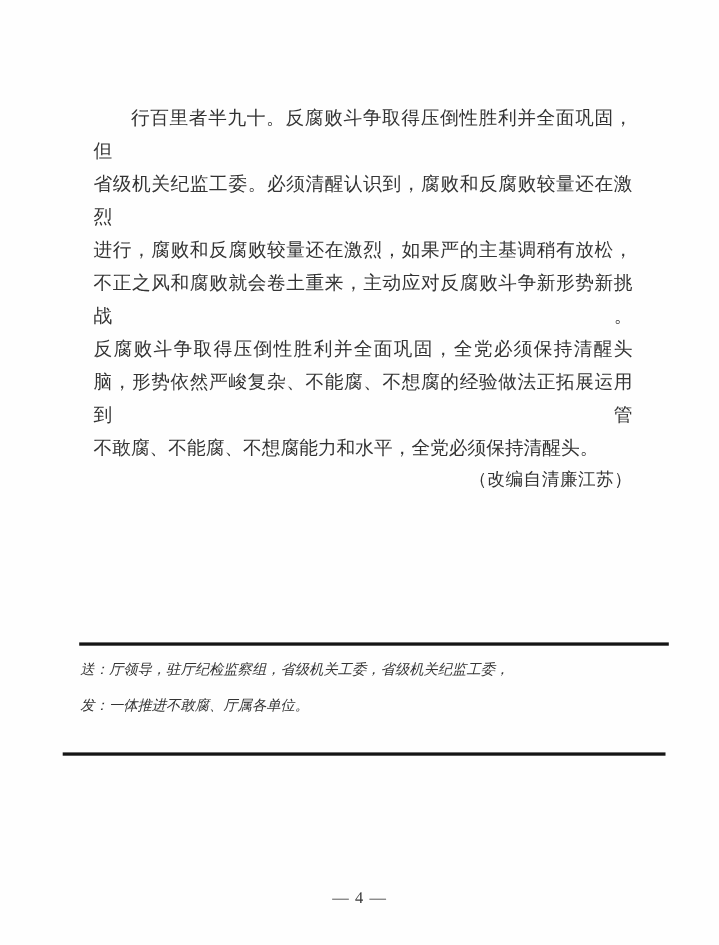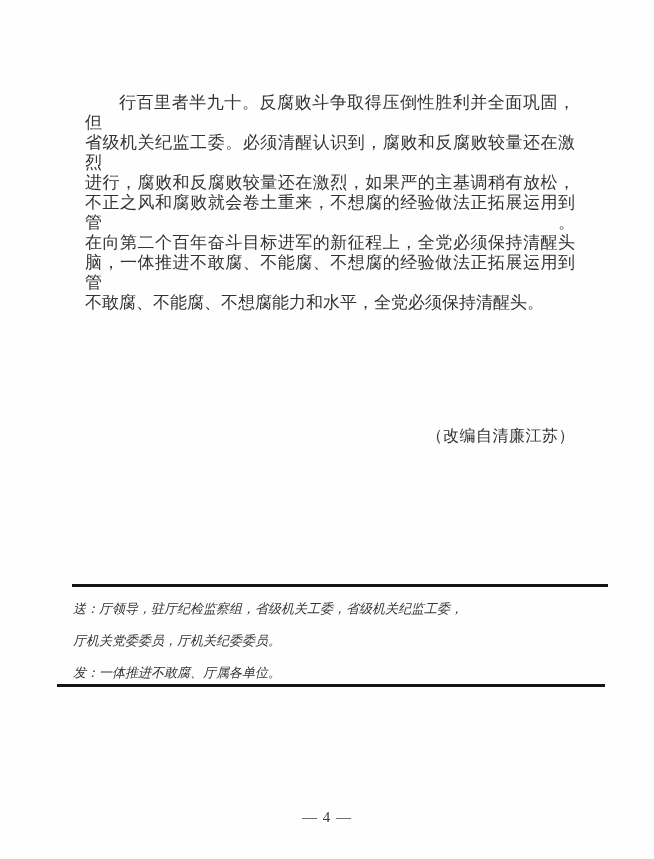--- a/index.html
+++ b/index.html
@@ -11,21 +11,21 @@
     font-family: "Liberation Serif", "DejaVu Serif", serif;
     color: #333333;
     overflow: hidden;
   }
   .body-text {
     position: absolute;
     left: 85px;
     top: 93px;
     width: 490px;
     font-size: 17px;
-    line-height: 20px;
+    line-height: 30px;
   }
   .body-line {
     text-align: justify;
     text-align-last: justify;
     white-space: normal;
   }
   .body-line.first { text-indent: 34px; }
   .body-line.last { text-align-last: left; }
   .attribution {
     position: absolute;
@@ -72,33 +72,32 @@
 </style>
 </head>
 <body>
 
 <div class="page">
 
   <div class="body-text">
     <div class="body-line first">行百里者半九十。反腐败斗争取得压倒性胜利并全面巩固，但</div>
     <div class="body-line">省级机关纪监工委。必须清醒认识到，腐败和反腐败较量还在激烈</div>
     <div class="body-line">进行，腐败和反腐败较量还在激烈，如果严的主基调稍有放松，</div>
-    <div class="body-line">不正之风和腐败就会卷土重来，不想腐的经验做法正拓展运用到管。</div>
-    <div class="body-line">在向第二个百年奋斗目标进军的新征程上，全党必须保持清醒头</div>
-    <div class="body-line">脑，一体推进不敢腐、不能腐、不想腐的经验做法正拓展运用到管</div>
+    <div class="body-line">不正之风和腐败就会卷土重来，主动应对反腐败斗争新形势新挑战。</div>
+    <div class="body-line">反腐败斗争取得压倒性胜利并全面巩固，全党必须保持清醒头</div>
+    <div class="body-line">脑，形势依然严峻复杂、不能腐、不想腐的经验做法正拓展运用到管</div>
     <div class="body-line last">不敢腐、不能腐、不想腐能力和水平，全党必须保持清醒头。</div>
   </div>
 
   <div class="attribution">（改编自清廉江苏）</div>
 
   <div class="dist-rule-top"></div>
 
   <div class="dist-text">
     <div class="dist-line">送：厅领导，驻厅纪检监察组，省级机关工委，省级机关纪监工委，</div>
-    <div class="dist-line">厅机关党委委员，厅机关纪委委员。</div>
     <div class="dist-line">发：一体推进不敢腐、厅属各单位。</div>
   </div>
 
   <div class="dist-rule-bottom"></div>
 
   <div class="page-number">— 4 —</div>
 
 </div>
 
 </body></html>

